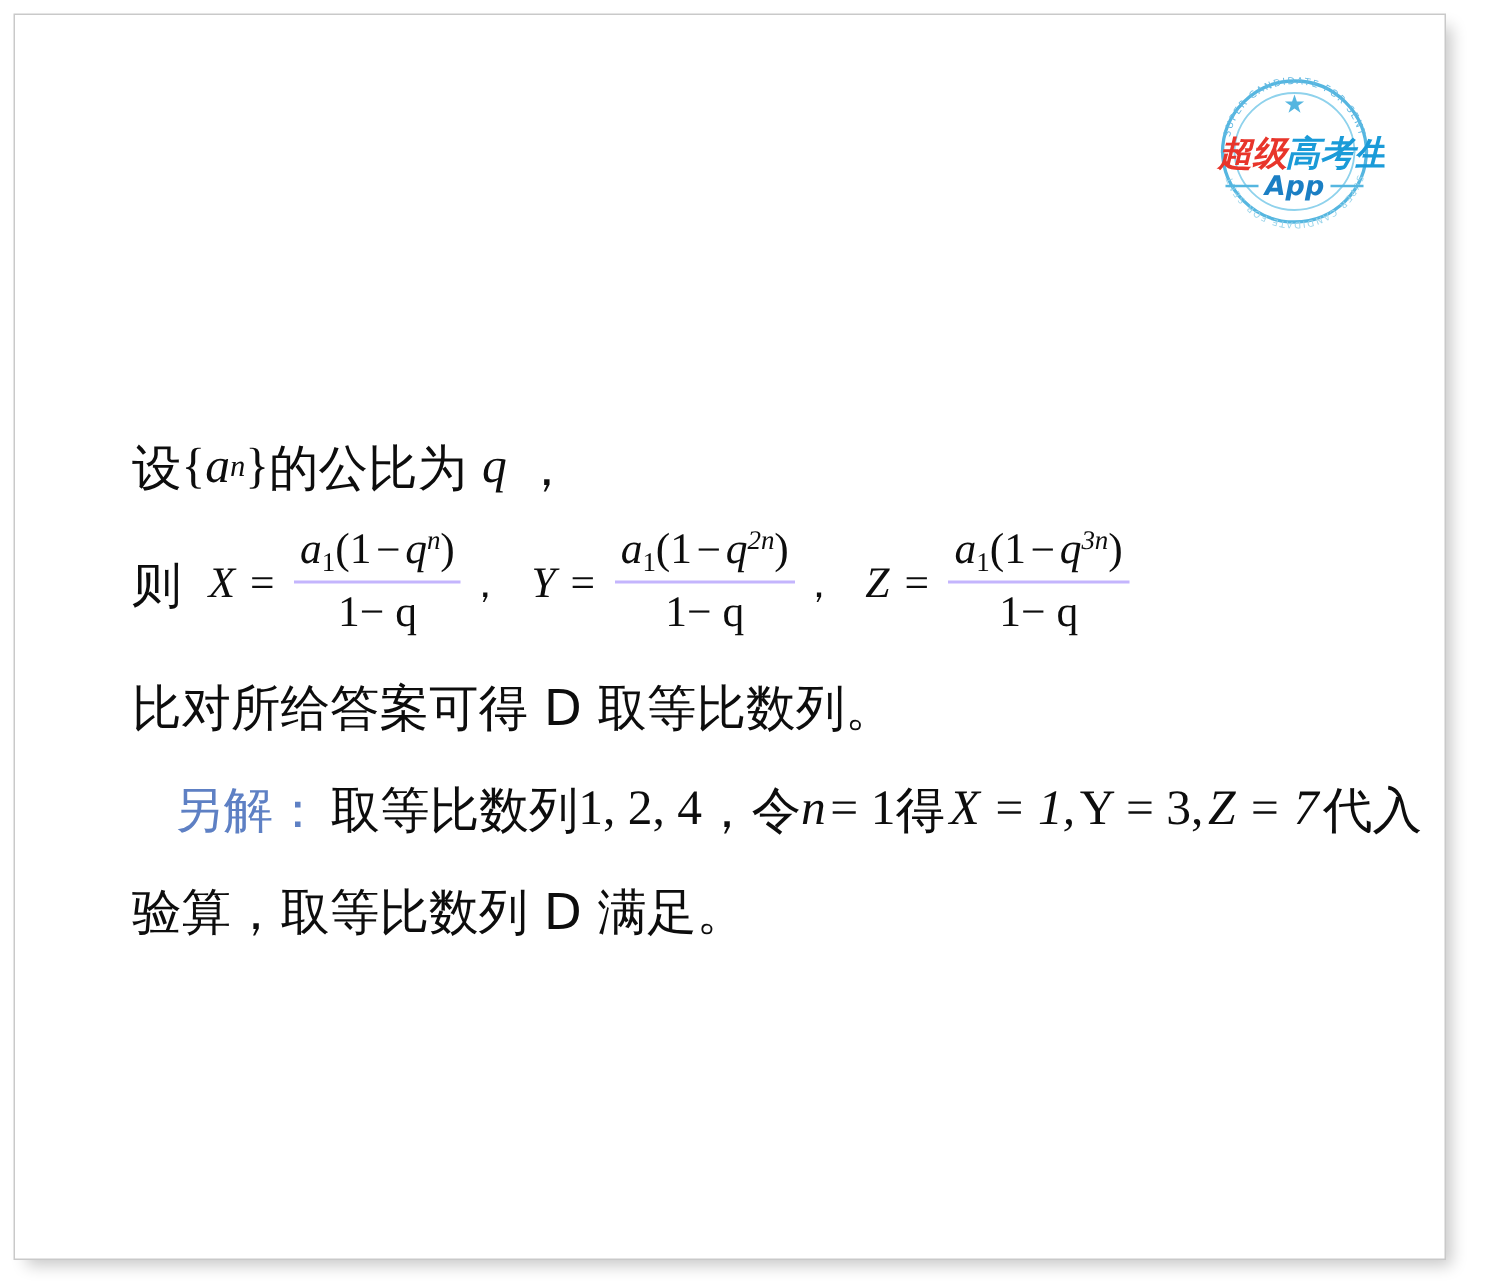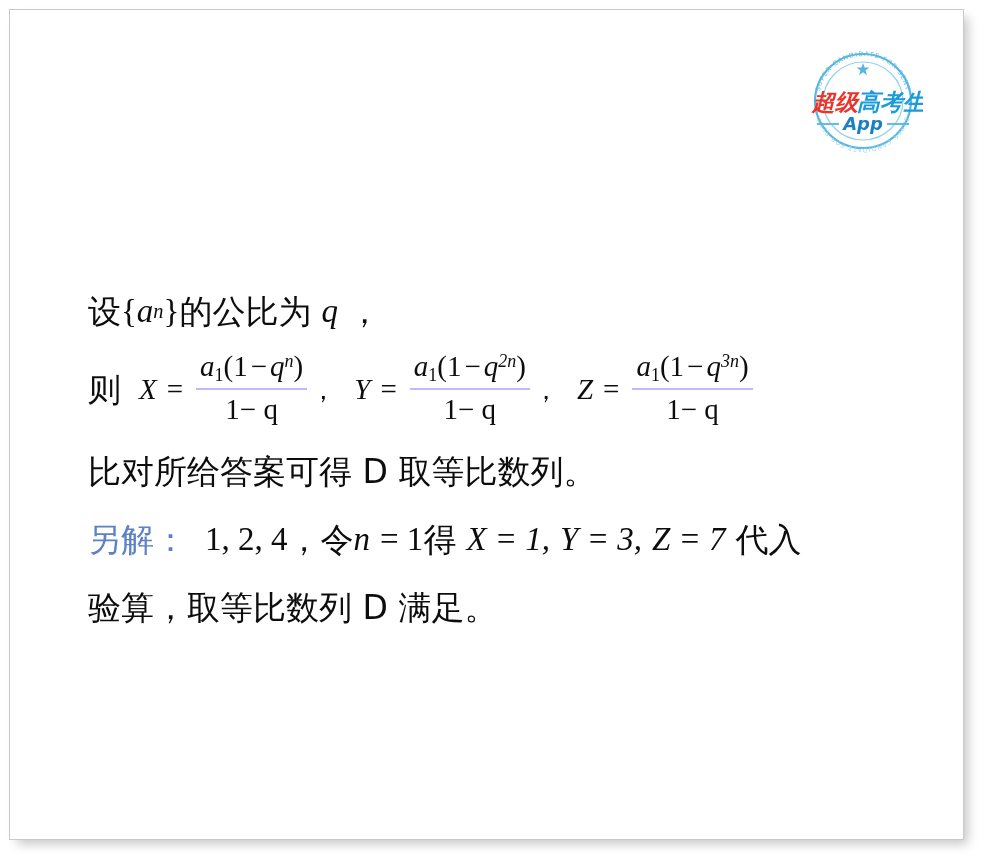--- a/index.html
+++ b/index.html
@@ -73,21 +73,21 @@
   }
   .line {
     display: flex;
     align-items: center;
     white-space: nowrap;
     line-height: 1;
   }
   .l-setup   { height: 62px; font-size: 33px; }
   .l-formula { height: 95px; font-size: 29px; }
   .l-compare { height: 68px; font-size: 33px; }
-  .l-alt     { height: 68px; font-size: 33px; }
+  .l-alt     { height: 68px; font-size: 33px; margin-left: 28px; }
   .l-verify  { height: 68px; font-size: 33px; }
 
   .cjk { font-family: "DejaVu Sans", "Liberation Sans", sans-serif; font-weight: 400; }
   .mi  { font-family: "Liberation Serif", "DejaVu Serif", serif; font-style: italic; }
   .mn  { font-family: "Liberation Serif", "DejaVu Serif", serif; font-style: normal; }
   .op  { font-family: "Liberation Serif", "DejaVu Serif", serif; font-style: normal; }
 
   .sub { font-size: 0.62em; vertical-align: -0.28em; font-style: normal;
          font-family: "Liberation Serif", "DejaVu Serif", serif; }
   .sup { font-size: 0.62em; vertical-align:  0.52em; font-style: italic;
@@ -221,30 +221,31 @@
       </span>
     </div>
 
     <div class="line l-compare">
       <span class="cjk">比对所给答案可得 D 取等比数列。</span>
     </div>
 
     <div class="line l-alt">
       <span class="cjk alt-label">另解：</span>
       <span class="sp3"></span>
+      <span class="cjk">取等比数列</span>
       <span class="mn">1, 2, 4</span>
       <span class="cjk">，令</span>
       <span class="mi">n</span>
       <span class="sp2"></span>
       <span class="mn">= 1</span>
       <span class="cjk">得</span>
       <span class="sp2"></span>
       <span class="mn" style="font-style:italic">X = 1,</span>
       <span class="sp2"></span>
-      <span class="mn" style="font-style:italic">Y = 3,</span>
+      <span class="mn" style="">Y = 3,</span>
       <span class="sp2"></span>
       <span class="mn" style="font-style:italic">Z = 7</span>
       <span class="sp2"></span>
       <span class="cjk">代入</span>
     </div>
 
     <div class="line l-verify">
       <span class="cjk">验算，取等比数列 D 满足。</span>
     </div>
 

